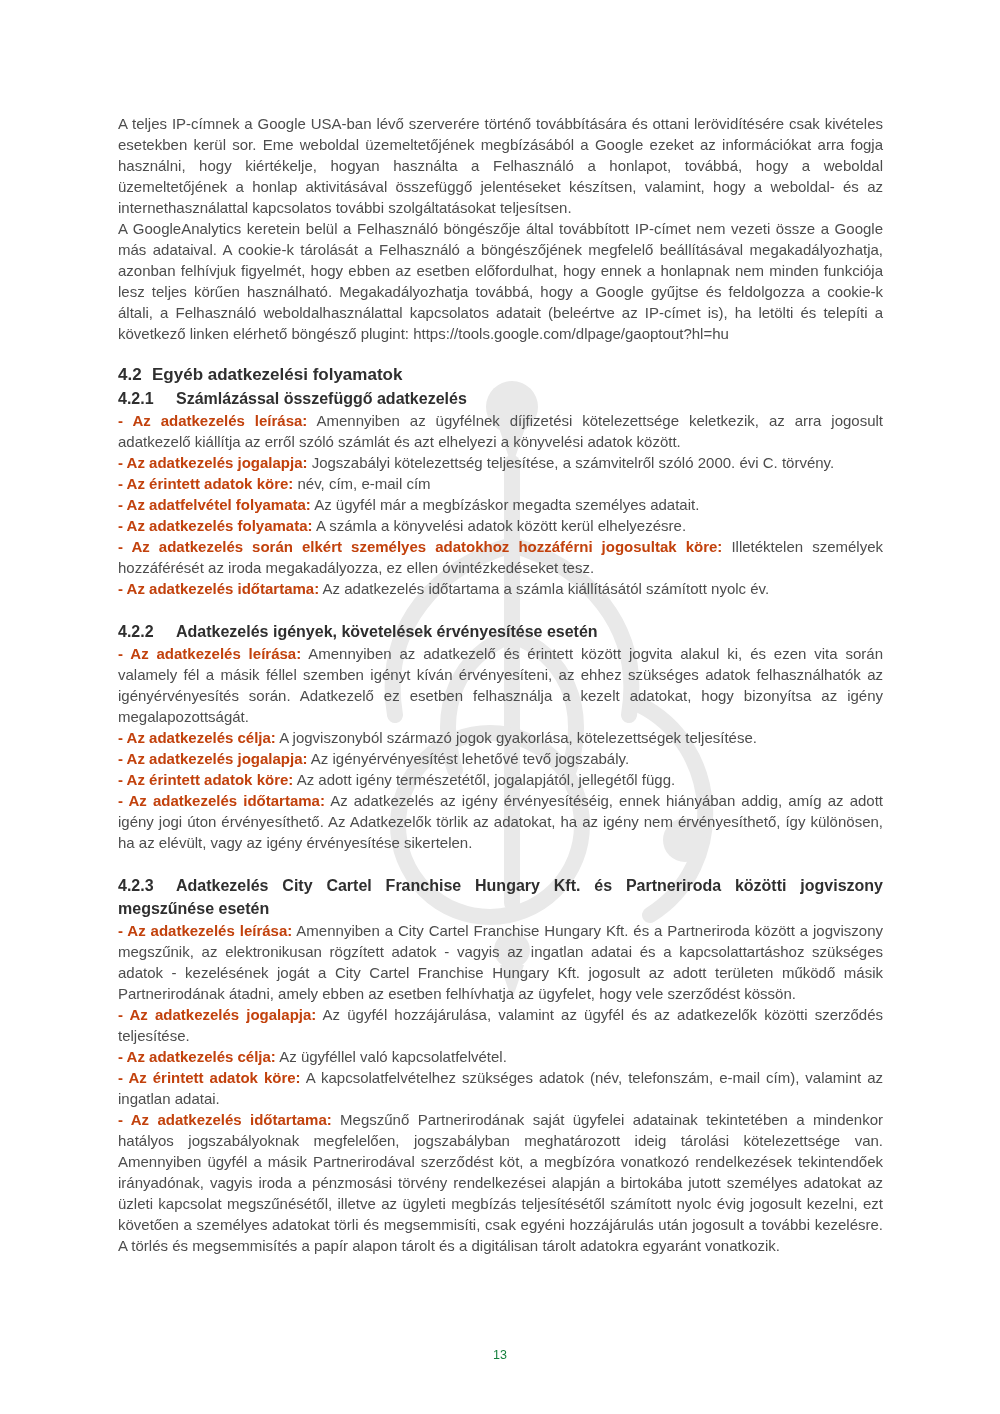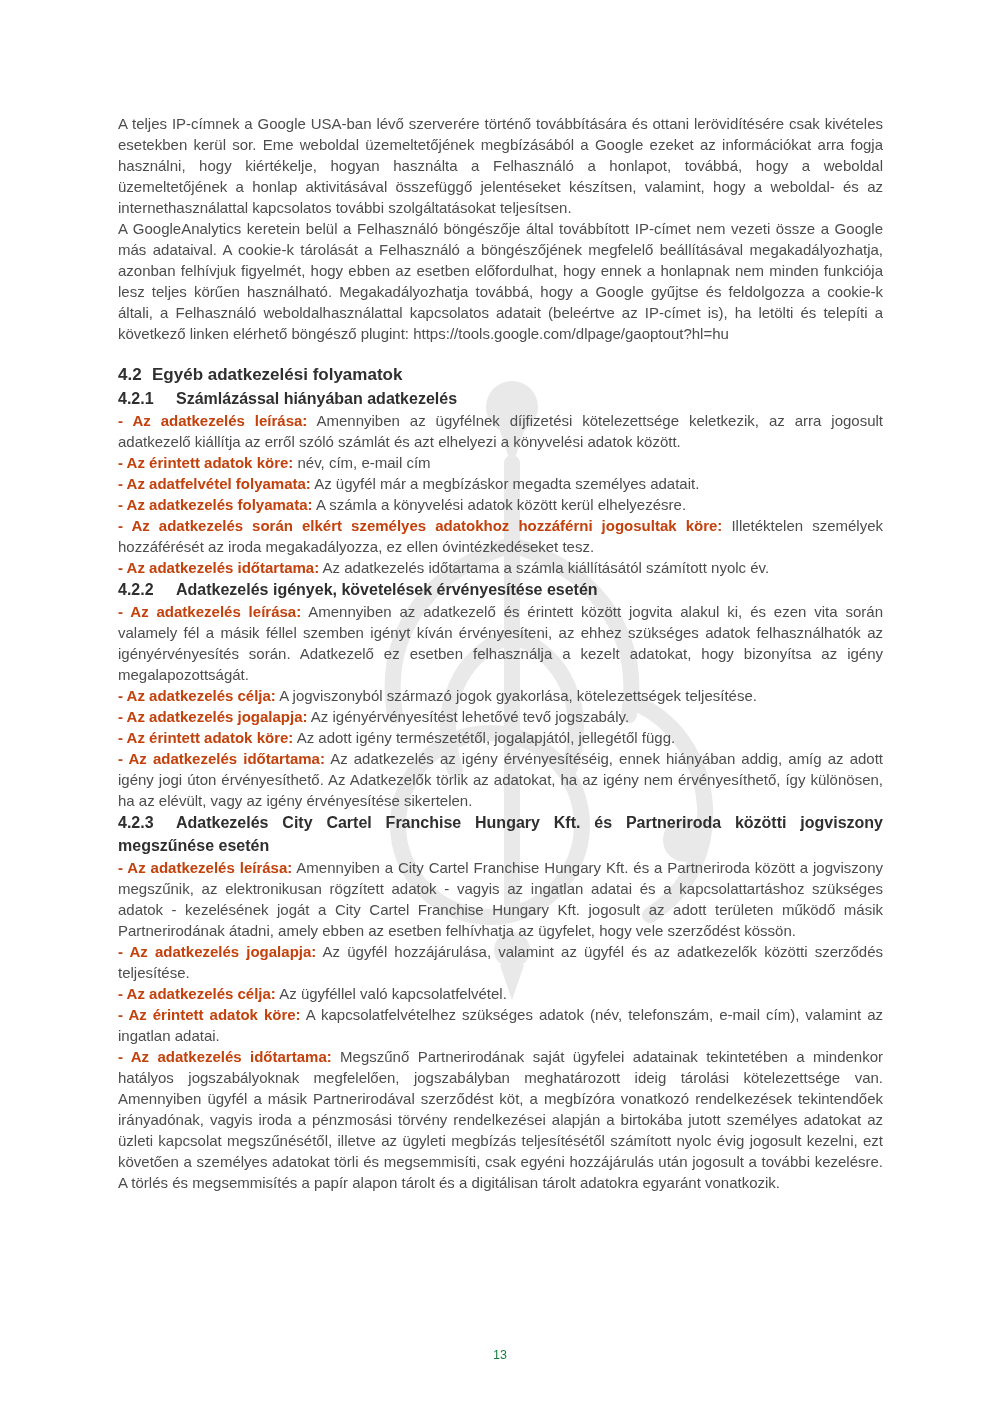--- a/index.html
+++ b/index.html
@@ -41,21 +41,21 @@
   }
   .h2 .num { display: inline-block; min-width: 34px; }
   .h3 {
     font-size: 16px;
     line-height: 23px;
     font-weight: bold;
     color: #2f2f2f;
     text-align: justify;
   }
   .h3 .num { display: inline-block; min-width: 58px; }
-  .h3.gap { }
+  .h3.gap { margin-top: 21px; }
   p.item {
     margin: 0;
     text-align: justify;
   }
   p.item b {
     color: #c2410c;
     font-weight: bold;
   }
   .footer-pagenum {
     position: absolute;
@@ -93,24 +93,25 @@
 <div class="page-content">
 
   <p class="body-para">A teljes IP-címnek a Google USA-ban lévő szerverére történő továbbítására és ottani lerövidítésére csak kivételes esetekben kerül sor. Eme weboldal üzemeltetőjének megbízásából a Google ezeket az információkat arra fogja használni, hogy kiértékelje, hogyan használta a Felhasználó a honlapot, továbbá, hogy a weboldal üzemeltetőjének a honlap aktivitásával összefüggő jelentéseket készítsen, valamint, hogy a weboldal- és az internethasználattal kapcsolatos további szolgáltatásokat teljesítsen.</p>
   <p class="body-para">A GoogleAnalytics keretein belül a Felhasználó böngészője által továbbított IP-címet nem vezeti össze a Google más adataival. A cookie-k tárolását a Felhasználó a böngészőjének megfelelő beállításával megakadályozhatja, azonban felhívjuk figyelmét, hogy ebben az esetben előfordulhat, hogy ennek a honlapnak nem minden funkciója lesz teljes körűen használható. Megakadályozhatja továbbá, hogy a Google gyűjtse és feldolgozza a cookie-k általi, a Felhasználó weboldalhasználattal kapcsolatos adatait (beleértve az IP-címet is), ha letölti és telepíti a következő linken elérhető böngésző plugint: https://tools.google.com/dlpage/gaoptout?hl=hu</p>
 
   <div class="h2">
     <span class="num">4.2</span><span>Egyéb adatkezelési folyamatok</span>
   </div>
 
   <div class="h3">
-    <span class="num">4.2.1</span><span>Számlázással hiányában adatkezelés</span>
+    <span class="num">4.2.1</span><span>Számlázással összefüggő adatkezelés</span>
   </div>
 
   <p class="item"><b>- Az adatkezelés leírása:</b> <span>Amennyiben az ügyfélnek díjfizetési kötelezettsége keletkezik, az arra jogosult adatkezelő kiállítja az erről szóló számlát és azt elhelyezi a könyvelési adatok között.</span></p>
+  <p class="item"><b>- Az adatkezelés jogalapja:</b> <span>Jogszabályi kötelezettség teljesítése, a számvitelről szóló 2000. évi C. törvény.</span></p>
   <p class="item"><b>- Az érintett adatok köre:</b> <span>név, cím, e-mail cím</span></p>
   <p class="item"><b>- Az adatfelvétel folyamata:</b> <span>Az ügyfél már a megbízáskor megadta személyes adatait.</span></p>
   <p class="item"><b>- Az adatkezelés folyamata:</b> <span>A számla a könyvelési adatok között kerül elhelyezésre.</span></p>
   <p class="item"><b>- Az adatkezelés során elkért személyes adatokhoz hozzáférni jogosultak köre:</b> <span>Illetéktelen személyek hozzáférését az iroda megakadályozza, ez ellen óvintézkedéseket tesz.</span></p>
   <p class="item"><b>- Az adatkezelés időtartama:</b> <span>Az adatkezelés időtartama a számla kiállításától számított nyolc év.</span></p>
 
   <div class="h3 gap">
     <span class="num">4.2.2</span><span>Adatkezelés igények, követelések érvényesítése esetén</span>
   </div>
 

